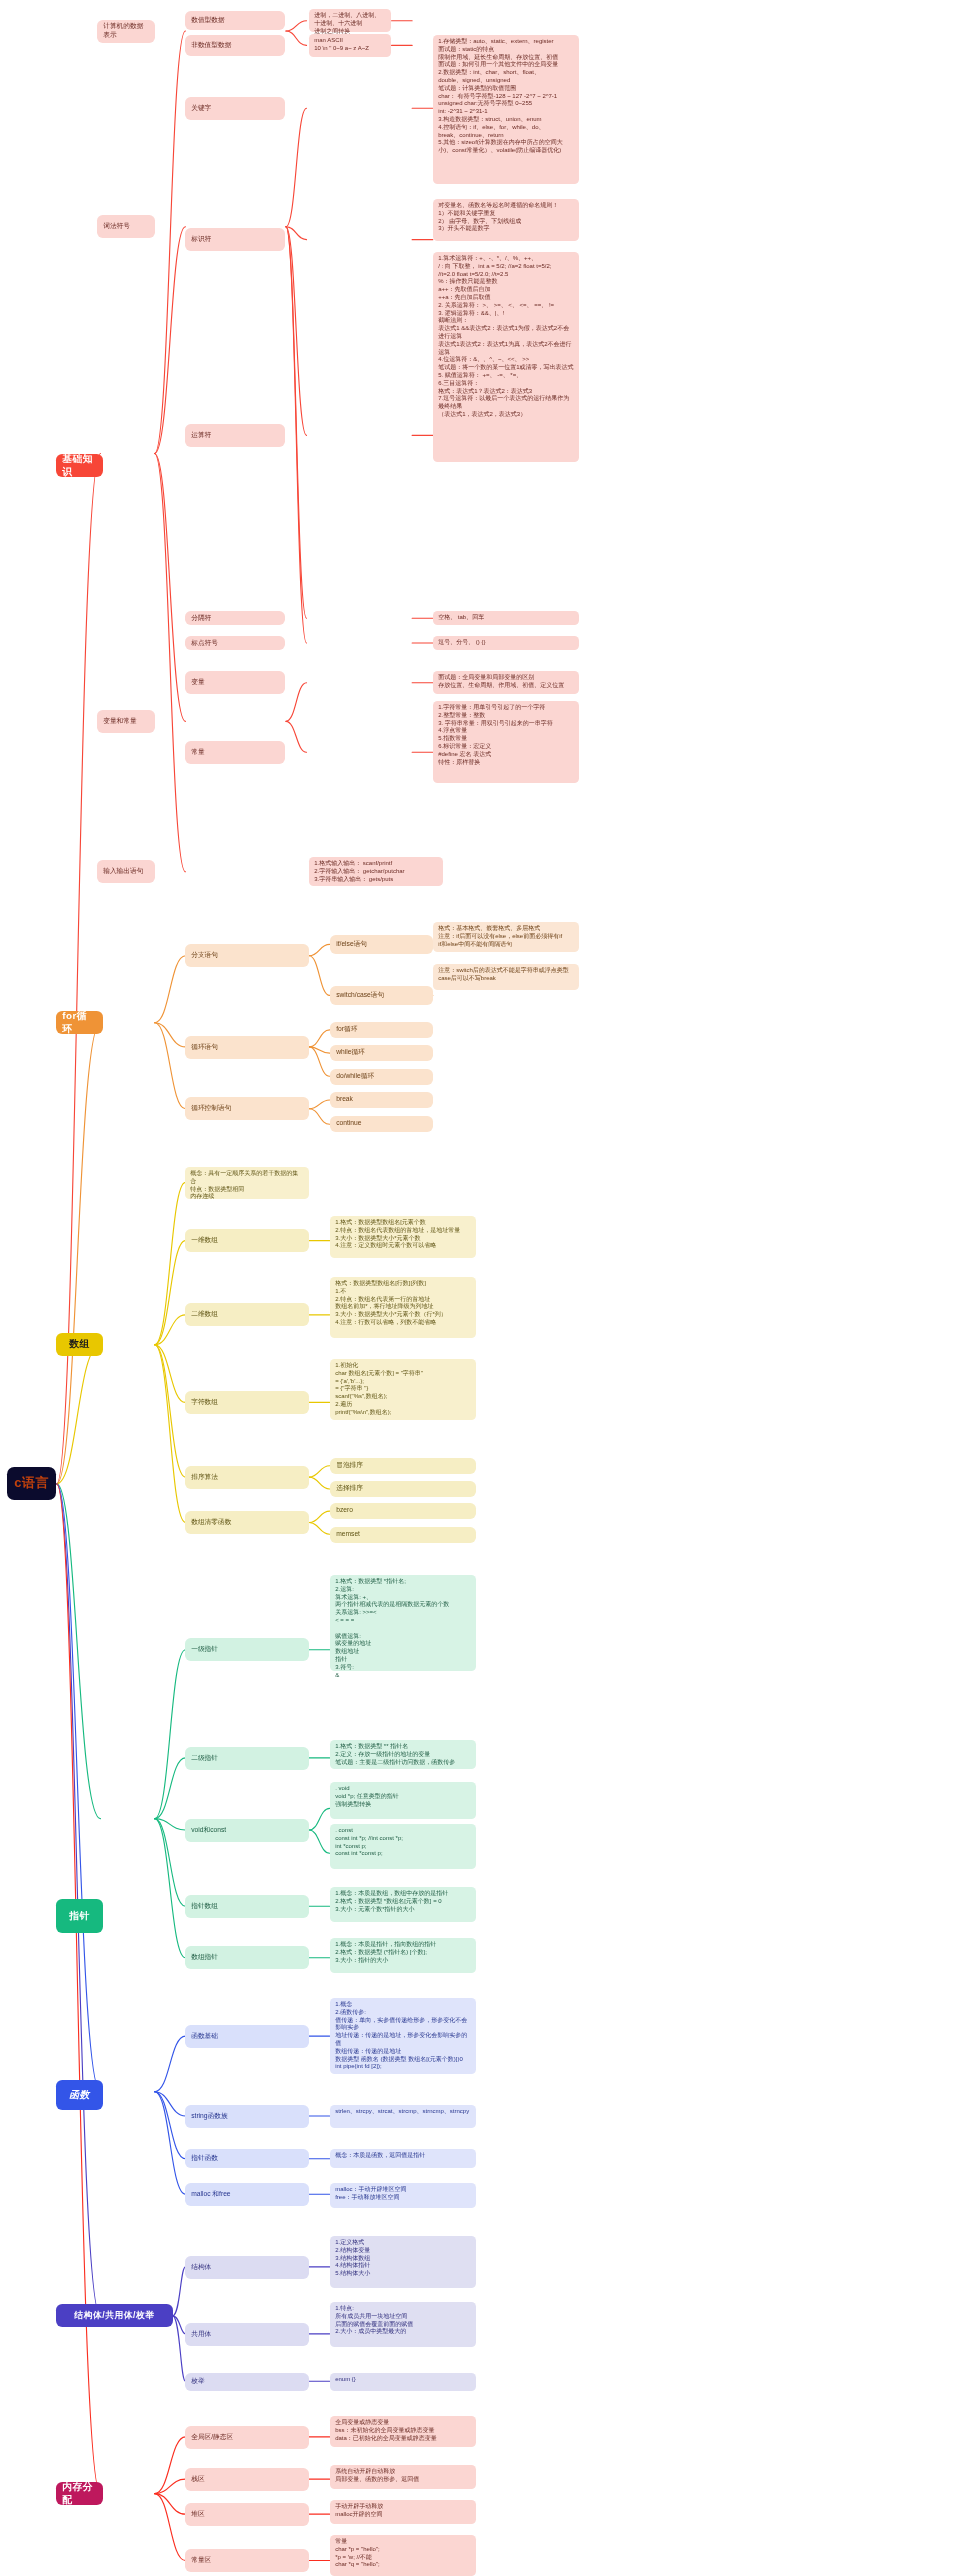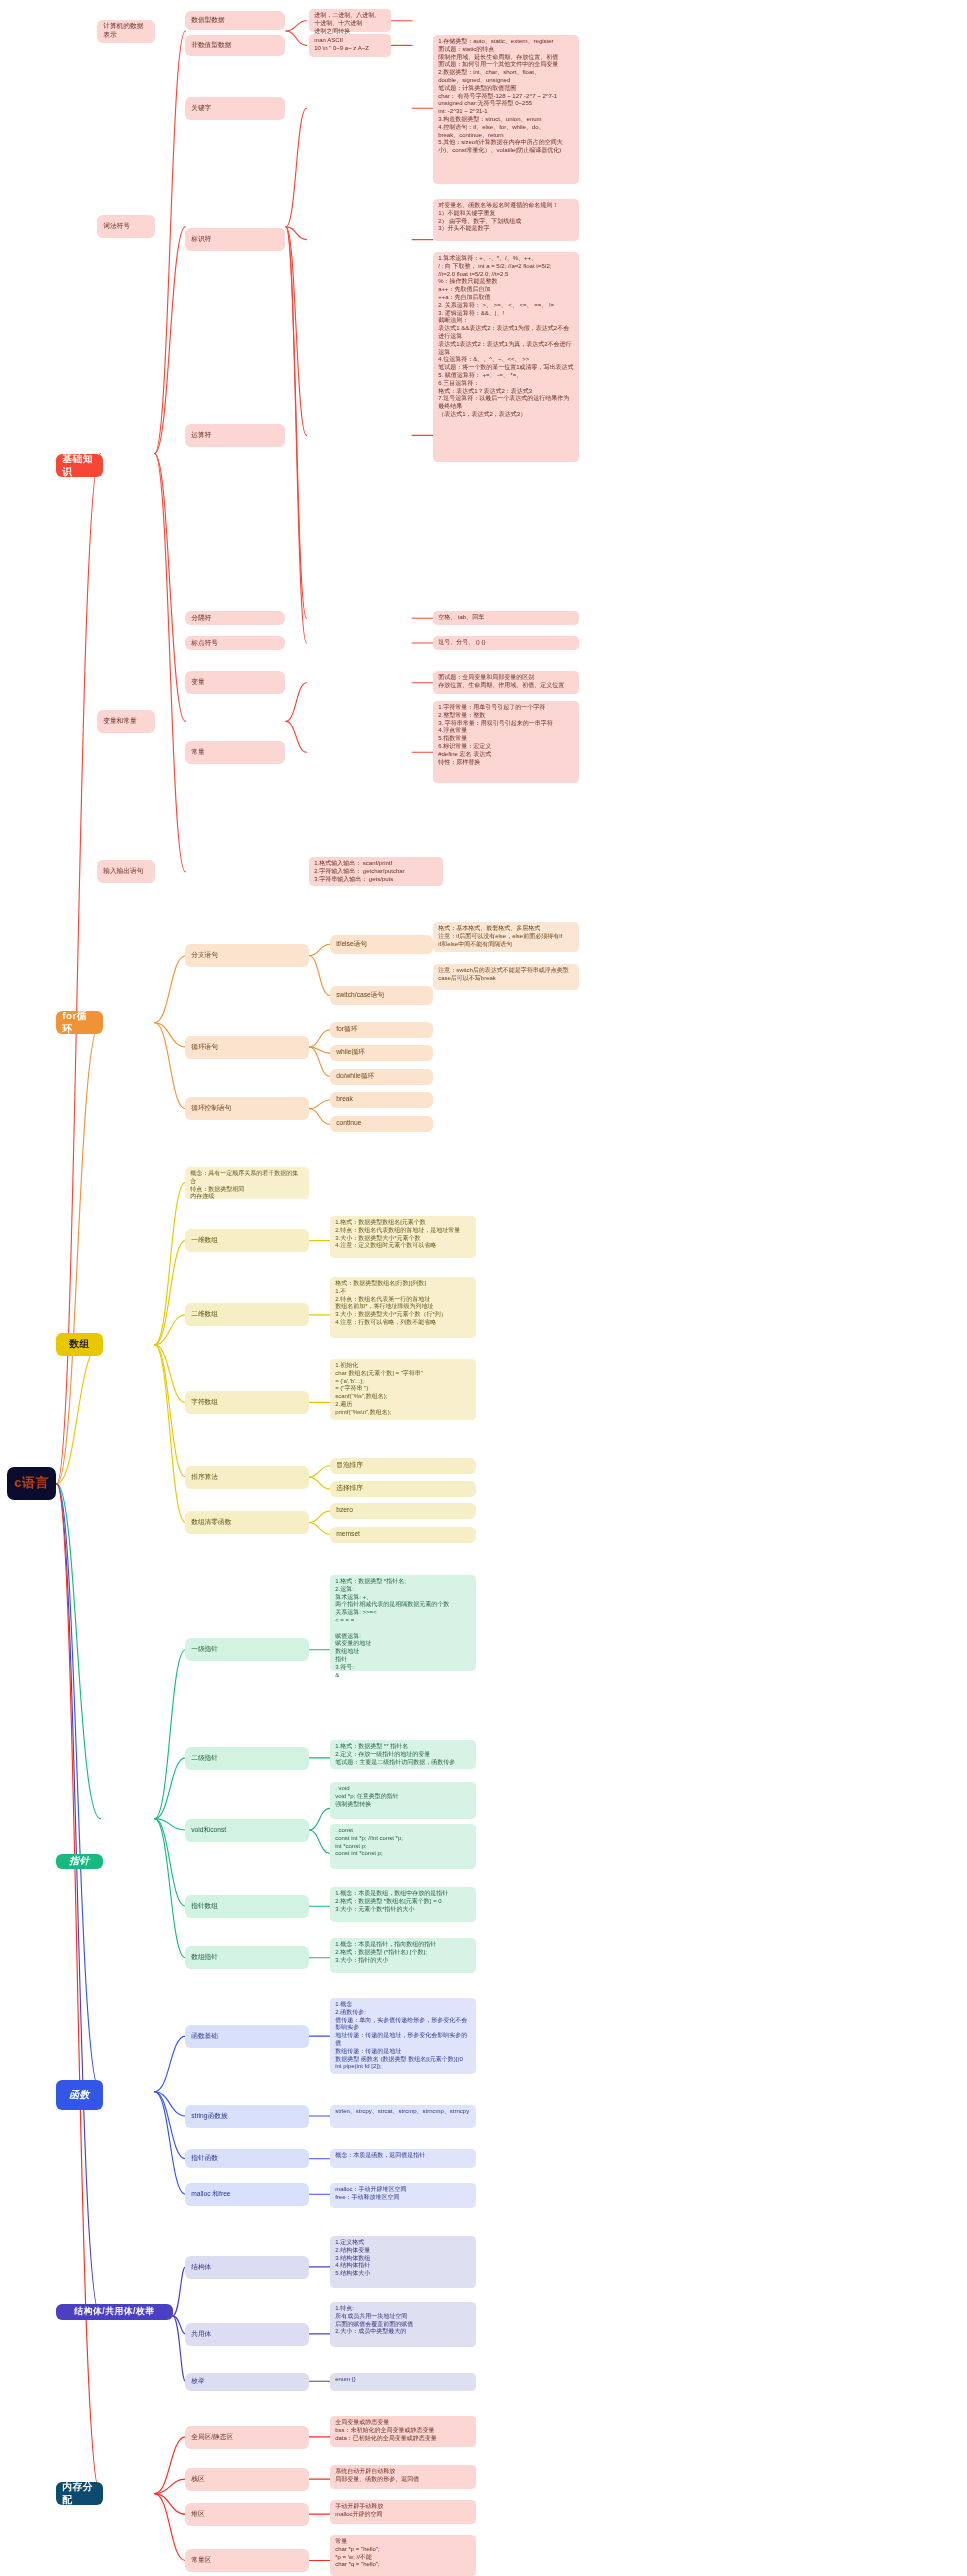--- a/index.html
+++ b/index.html
@@ -20,21 +20,21 @@
 
   
   .l1{color:#ffffff;font-weight:bold;font-size:9.8px;border-radius:6.2px;
       justify-content:center;letter-spacing:0.5px;}
   .l1.c-red{background:#f74637;}
   .l1.c-orange{background:#ef9336;}
   .l1.c-yellow{background:#e8c700;color:#1b1b1b;}
   .l1.c-green{background:#16b97f;}
   .l1.c-blue{background:#3355e8;}
   .l1.c-purple{background:#4b3fc4;}
-  .l1.c-red2{background:#0c4a6e;}
+  .l1.c-red2{background:#be185d;}
 
   
   .l2{font-size:6.7px;border-radius:5.7px;}
   .l2.c-red{background:#fbd6d2;color:#6b2b24;}
   .l2.c-orange{background:#fbe3cd;color:#6d4218;}
   .l2.c-yellow{background:#f6eec4;color:#5f5414;}
   .l2.c-green{background:#d2f2e2;color:#1e5c43;}
   .l2.c-blue{background:#d9e0fb;color:#27368f;}
   .l2.c-purple{background:#dcdcf2;color:#32307e;}
   .l2.c-red2{background:#fbd6d2;color:#6b2b24;}
@@ -172,27 +172,27 @@
 
   <div class="node l1 c-red" style="left:56px;top:442px;width:47px;height:23px;margin-top:12px;">
     <span class="txt">基础知识</span>
   </div>
   <div class="node l1 c-orange" style="left:56px;top:1011px;width:47px;height:23px;">
     <span class="txt">for循环</span>
   </div>
   <div class="node l1 c-yellow" style="left:56px;top:1333px;width:47px;height:23px;">
     <span class="txt">数组</span>
   </div>
-  <div class="node l1 c-green" style="left:56px;top:1854px;width:47px;height:15px;font-style:italic;">
+  <div class="node l1 c-green" style="left:56px;top:1899px;width:47px;height:34px;">
     <span class="txt">指针</span>
   </div>
   <div class="node l1 c-blue" style="left:56px;top:2080px;width:47px;height:30px;font-style:italic;">
     <span class="txt">函数</span>
   </div>
-  <div class="node l1 c-purple" style="left:56px;top:2304px;width:117px;height:16px;font-size:8.8px;">
+  <div class="node l1 c-purple" style="left:56px;top:2304px;width:117px;height:23px;font-size:8.8px;">
     <span class="txt">结构体/共用体/枚举</span>
   </div>
   <div class="node l1 c-red2" style="left:56px;top:2482px;width:47px;height:23px;">
     <span class="txt">内存分配</span>
   </div>
 
   <div class="node l2 c-red" style="left:97px;top:19.6px;width:58px;height:23px;">
     <span class="txt">计算机的数据表示</span>
   </div>
   <div class="node l2 c-red" style="left:97px;top:215px;width:58px;height:23px;">

